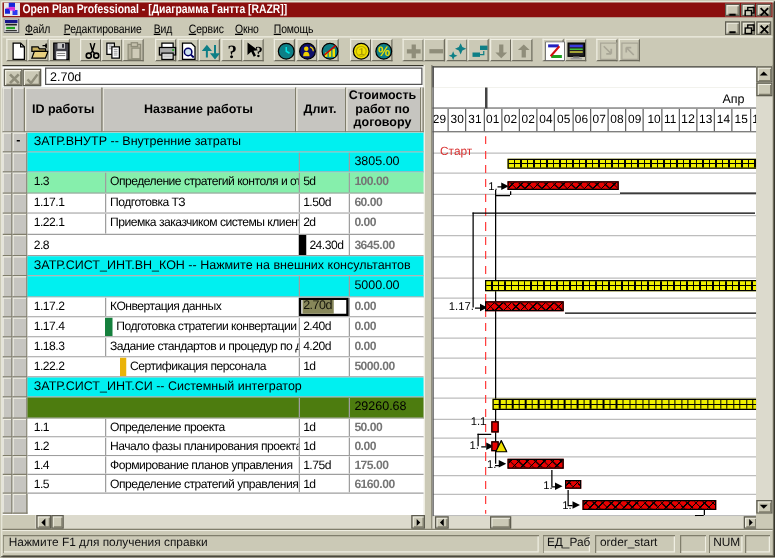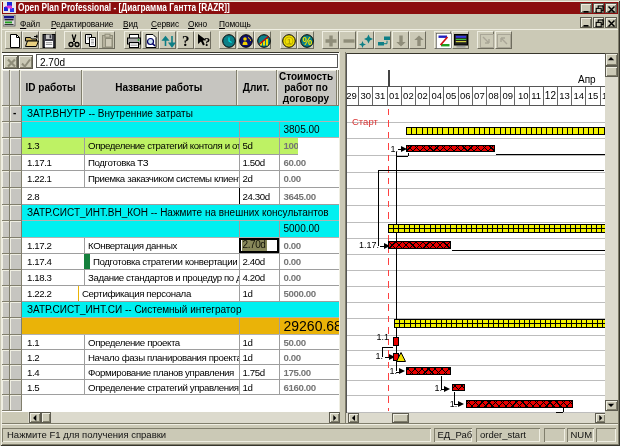--- a/index.html
+++ b/index.html
@@ -318,21 +318,21 @@
 <div class="cell" style="left:20px;top:0.0px;width:317px;height:16.0px;background:#00f0f0;border-bottom:1px solid #b2b2b2;font-size:10px;line-height:16.0px"><span style="margin-left:5px">ЗАТР.ВНУТР -- Внутренние затраты</span></div>
 <div class="cell" style="left:0;top:16.0px;width:8px;height:16.0px;background:#c6c5c0;border-right:1px solid #807e6c;border-bottom:1px solid #807e6c;box-shadow:inset 1px 1px 0 #efeee2"></div>
 <div class="cell" style="left:8px;top:16.0px;width:12px;height:16.0px;background:#c6c5c0;border-right:1px solid #807e6c;border-bottom:1px solid #807e6c;box-shadow:inset 1px 1px 0 #efeee2"></div>
 <div class="cell" style="left:20px;top:16.0px;width:317px;height:16.0px;background:#00f0f0;border-bottom:1px solid #b2b2b2;font-size:10px;line-height:16.0px">
 <span class="ab" style="left:216.5px;top:0;width:0px;height:100%;border-left:1px solid #9e9e9e"></span>
 <span class="ab" style="left:256.5px;top:0;width:0px;height:100%;border-left:1px solid #9e9e9e"></span>
 <span class="ab" style="left:261.5px;top:0">3805.00</span>
 </div>
 <div class="cell" style="left:0;top:32.0px;width:8px;height:16.5px;background:#c6c5c0;border-right:1px solid #807e6c;border-bottom:1px solid #807e6c;box-shadow:inset 1px 1px 0 #efeee2"></div>
 <div class="cell" style="left:8px;top:32.0px;width:12px;height:16.5px;background:#c6c5c0;border-right:1px solid #807e6c;border-bottom:1px solid #807e6c;box-shadow:inset 1px 1px 0 #efeee2"></div>
-<div class="cell" style="left:20px;top:32.0px;width:276px;height:16.5px;background:#bef264;border-bottom:1px solid #9e9e9e;font-size:9.7px;letter-spacing:-0.4px;line-height:16.5px">
+<div class="cell" style="left:20px;top:32.0px;width:317px;height:16.5px;background:#86efac;border-bottom:1px solid #9e9e9e;font-size:9.7px;letter-spacing:-0.4px;line-height:16.5px">
 <span class="ab" style="left:5px;top:0">1.3</span>
 <span class="ab" style="left:62px;top:0;width:154px;height:100%;border-left:1px solid #9e9e9e;overflow:hidden;white-space:nowrap"><span style="margin-left:3px">Определение стратегий контоля и отч</span></span>
 <span class="ab" style="left:216.5px;top:0;width:40px;height:100%;border-left:1px solid #9e9e9e"><span style="margin-left:3px">5d</span></span>
 <span class="ab" style="left:256.5px;top:0;width:60px;height:100%;border-left:1px solid #9e9e9e;color:#757575;font-weight:bold"><span style="margin-left:4px">100.00</span></span>
 </div>
 <div class="cell" style="left:0;top:48.5px;width:8px;height:16.5px;background:#c6c5c0;border-right:1px solid #807e6c;border-bottom:1px solid #807e6c;box-shadow:inset 1px 1px 0 #efeee2"></div>
 <div class="cell" style="left:8px;top:48.5px;width:12px;height:16.5px;background:#c6c5c0;border-right:1px solid #807e6c;border-bottom:1px solid #807e6c;box-shadow:inset 1px 1px 0 #efeee2"></div>
 <div class="cell" style="left:20px;top:48.5px;width:317px;height:16.5px;background:#fff;border-bottom:1px solid #9e9e9e;font-size:9.7px;letter-spacing:-0.4px;line-height:16.5px">
 <span class="ab" style="left:5px;top:0">1.17.1</span>
 <span class="ab" style="left:62px;top:0;width:154px;height:100%;border-left:1px solid #9e9e9e;overflow:hidden;white-space:nowrap"><span style="margin-left:3px">Подготовка ТЗ</span></span>
@@ -344,21 +344,21 @@
 <div class="cell" style="left:20px;top:65.0px;width:317px;height:16.5px;background:#fff;border-bottom:1px solid #9e9e9e;font-size:9.7px;letter-spacing:-0.4px;line-height:16.5px">
 <span class="ab" style="left:5px;top:0">1.22.1</span>
 <span class="ab" style="left:62px;top:0;width:154px;height:100%;border-left:1px solid #9e9e9e;overflow:hidden;white-space:nowrap"><span style="margin-left:3px">Приемка заказчиком системы клиент</span></span>
 <span class="ab" style="left:216.5px;top:0;width:40px;height:100%;border-left:1px solid #9e9e9e"><span style="margin-left:3px">2d</span></span>
 <span class="ab" style="left:256.5px;top:0;width:60px;height:100%;border-left:1px solid #9e9e9e;color:#757575;font-weight:bold"><span style="margin-left:4px">0.00</span></span>
 </div>
 <div class="cell" style="left:0;top:81.5px;width:8px;height:17.0px;background:#c6c5c0;border-right:1px solid #807e6c;border-bottom:1px solid #807e6c;box-shadow:inset 1px 1px 0 #efeee2"></div>
 <div class="cell" style="left:8px;top:81.5px;width:12px;height:17.0px;background:#c6c5c0;border-right:1px solid #807e6c;border-bottom:1px solid #807e6c;box-shadow:inset 1px 1px 0 #efeee2"></div>
 <div class="cell" style="left:20px;top:81.5px;width:317px;height:17.0px;background:#fff;border-bottom:1px solid #9e9e9e;font-size:9.7px;letter-spacing:-0.4px;line-height:17.0px">
 <span class="ab" style="left:5px;top:0">2.8</span>
-<span class="ab" style="left:216.5px;top:0;width:40px;height:100%;border-left:1px solid #000000"><span style="margin-left:3px">24.30d</span></span>
+<span class="ab" style="left:216.5px;top:0;width:40px;height:100%;border-left:6px solid #000000"><span style="margin-left:3px">24.30d</span></span>
 <span class="ab" style="left:256.5px;top:0;width:60px;height:100%;border-left:1px solid #9e9e9e;color:#757575;font-weight:bold"><span style="margin-left:4px">3645.00</span></span>
 </div>
 <div class="cell" style="left:0;top:98.5px;width:8px;height:16.5px;background:#c6c5c0;border-right:1px solid #807e6c;border-bottom:1px solid #807e6c;box-shadow:inset 1px 1px 0 #efeee2"></div>
 <div class="cell" style="left:8px;top:98.5px;width:12px;height:16.5px;background:#c6c5c0;border-right:1px solid #807e6c;border-bottom:1px solid #807e6c;box-shadow:inset 1px 1px 0 #efeee2"></div>
 <div class="cell" style="left:20px;top:98.5px;width:317px;height:16.5px;background:#00f0f0;border-bottom:1px solid #b2b2b2;font-size:10px;line-height:16.5px"><span style="margin-left:5px">ЗАТР.СИСТ_ИНТ.ВН_КОН -- Нажмите на внешних консультантов</span></div>
 <div class="cell" style="left:0;top:115.0px;width:8px;height:16.5px;background:#c6c5c0;border-right:1px solid #807e6c;border-bottom:1px solid #807e6c;box-shadow:inset 1px 1px 0 #efeee2"></div>
 <div class="cell" style="left:8px;top:115.0px;width:12px;height:16.5px;background:#c6c5c0;border-right:1px solid #807e6c;border-bottom:1px solid #807e6c;box-shadow:inset 1px 1px 0 #efeee2"></div>
 <div class="cell" style="left:20px;top:115.0px;width:317px;height:16.5px;background:#00f0f0;border-bottom:1px solid #b2b2b2;font-size:10px;line-height:16.5px">
 <span class="ab" style="left:216.5px;top:0;width:0px;height:100%;border-left:1px solid #9e9e9e"></span>
 <span class="ab" style="left:256.5px;top:0;width:0px;height:100%;border-left:1px solid #9e9e9e"></span>
@@ -386,30 +386,30 @@
 <div class="cell" style="left:20px;top:163.5px;width:317px;height:16.0px;background:#fff;border-bottom:1px solid #9e9e9e;font-size:9.7px;letter-spacing:-0.4px;line-height:16.0px">
 <span class="ab" style="left:5px;top:0">1.18.3</span>
 <span class="ab" style="left:62px;top:0;width:154px;height:100%;border-left:1px solid #9e9e9e;overflow:hidden;white-space:nowrap"><span style="margin-left:3px">Задание стандартов  и процедур по д</span></span>
 <span class="ab" style="left:216.5px;top:0;width:40px;height:100%;border-left:1px solid #9e9e9e"><span style="margin-left:3px">4.20d</span></span>
 <span class="ab" style="left:256.5px;top:0;width:60px;height:100%;border-left:1px solid #9e9e9e;color:#757575;font-weight:bold"><span style="margin-left:4px">0.00</span></span>
 </div>
 <div class="cell" style="left:0;top:179.5px;width:8px;height:16.0px;background:#c6c5c0;border-right:1px solid #807e6c;border-bottom:1px solid #807e6c;box-shadow:inset 1px 1px 0 #efeee2"></div>
 <div class="cell" style="left:8px;top:179.5px;width:12px;height:16.0px;background:#c6c5c0;border-right:1px solid #807e6c;border-bottom:1px solid #807e6c;box-shadow:inset 1px 1px 0 #efeee2"></div>
 <div class="cell" style="left:20px;top:179.5px;width:317px;height:16.0px;background:#fff;border-bottom:1px solid #9e9e9e;font-size:9.7px;letter-spacing:-0.4px;line-height:16.0px">
 <span class="ab" style="left:5px;top:0">1.22.2</span>
-<span class="ab" style="left:56px;top:0;width:154px;height:100%;border-left:1px solid #eab308;overflow:hidden;white-space:nowrap"><span style="margin-left:3px">Сертификация персонала</span></span>
+<span class="ab" style="left:74px;top:0;width:154px;height:100%;border-left:5px solid #eab308;overflow:hidden;white-space:nowrap"><span style="margin-left:3px">Сертификация персонала</span></span>
 <span class="ab" style="left:216.5px;top:0;width:40px;height:100%;border-left:1px solid #9e9e9e"><span style="margin-left:3px">1d</span></span>
 <span class="ab" style="left:256.5px;top:0;width:60px;height:100%;border-left:1px solid #9e9e9e;color:#757575;font-weight:bold"><span style="margin-left:4px">5000.00</span></span>
 </div>
 <div class="cell" style="left:0;top:195.5px;width:8px;height:16.5px;background:#c6c5c0;border-right:1px solid #807e6c;border-bottom:1px solid #807e6c;box-shadow:inset 1px 1px 0 #efeee2"></div>
 <div class="cell" style="left:8px;top:195.5px;width:12px;height:16.5px;background:#c6c5c0;border-right:1px solid #807e6c;border-bottom:1px solid #807e6c;box-shadow:inset 1px 1px 0 #efeee2"></div>
 <div class="cell" style="left:20px;top:195.5px;width:317px;height:16.5px;background:#00f0f0;border-bottom:1px solid #b2b2b2;font-size:10px;line-height:16.5px"><span style="margin-left:5px">ЗАТР.СИСТ_ИНТ.СИ -- Системный интегратор</span></div>
 <div class="cell" style="left:0;top:212.0px;width:8px;height:16.5px;background:#c6c5c0;border-right:1px solid #807e6c;border-bottom:1px solid #807e6c;box-shadow:inset 1px 1px 0 #efeee2"></div>
 <div class="cell" style="left:8px;top:212.0px;width:12px;height:16.5px;background:#c6c5c0;border-right:1px solid #807e6c;border-bottom:1px solid #807e6c;box-shadow:inset 1px 1px 0 #efeee2"></div>
-<div class="cell" style="left:20px;top:212.0px;width:317px;height:16.5px;background:#eab308;border-bottom:1px solid #b2b2b2;font-size:14px;line-height:16.5px">
+<div class="cell" style="left:20px;top:212.0px;width:317px;height:16.5px;background:#4d7c0f;border-bottom:1px solid #b2b2b2;font-size:10px;line-height:16.5px">
 <span class="ab" style="left:216.5px;top:0;width:0px;height:100%;border-left:1px solid #9e9e9e"></span>
 <span class="ab" style="left:256.5px;top:0;width:0px;height:100%;border-left:1px solid #9e9e9e"></span>
 <span class="ab" style="left:261.5px;top:0">29260.68</span>
 </div>
 <div class="cell" style="left:0;top:228.5px;width:8px;height:15.0px;background:#c6c5c0;border-right:1px solid #807e6c;border-bottom:1px solid #807e6c;box-shadow:inset 1px 1px 0 #efeee2"></div>
 <div class="cell" style="left:8px;top:228.5px;width:12px;height:15.0px;background:#c6c5c0;border-right:1px solid #807e6c;border-bottom:1px solid #807e6c;box-shadow:inset 1px 1px 0 #efeee2"></div>
 <div class="cell" style="left:20px;top:228.5px;width:317px;height:15.0px;background:#fff;border-bottom:1px solid #9e9e9e;font-size:9.7px;letter-spacing:-0.4px;line-height:15.0px">
 <span class="ab" style="left:5px;top:0">1.1</span>
 <span class="ab" style="left:62px;top:0;width:154px;height:100%;border-left:1px solid #9e9e9e;overflow:hidden;white-space:nowrap"><span style="margin-left:3px">Определение проекта</span></span>
 <span class="ab" style="left:216.5px;top:0;width:40px;height:100%;border-left:1px solid #9e9e9e"><span style="margin-left:3px">1d</span></span>

